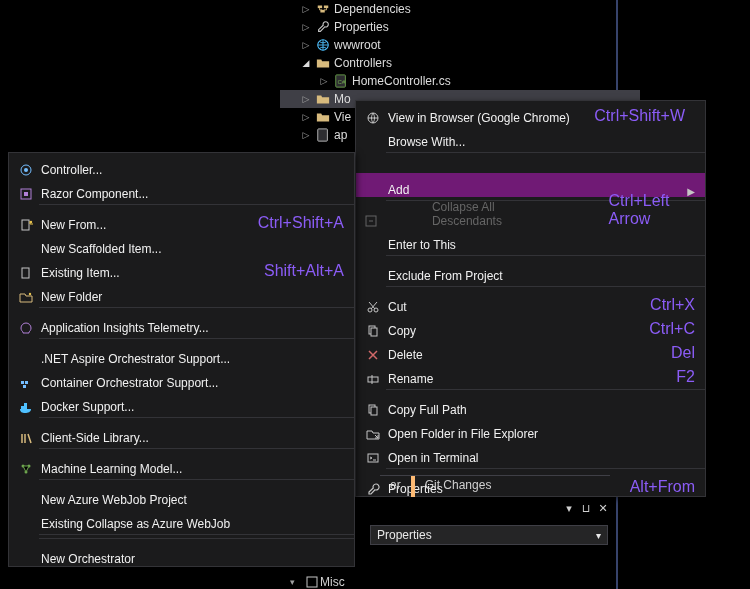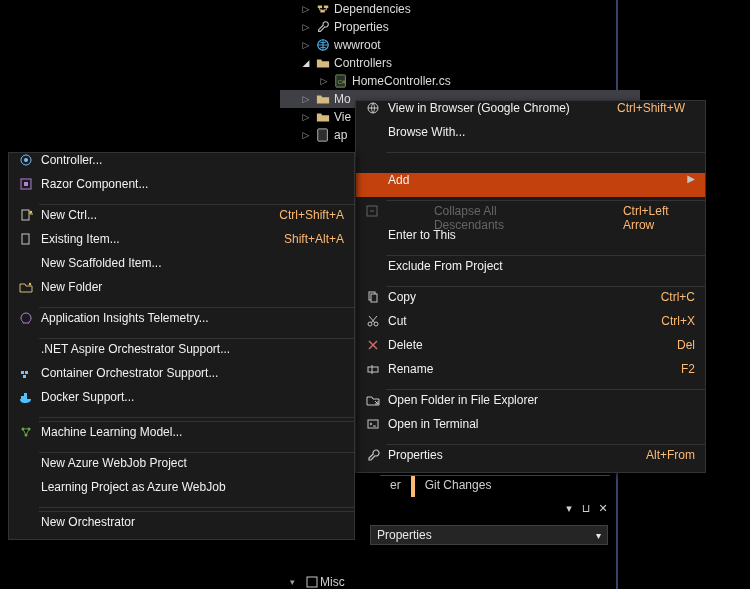--- a/index.html
+++ b/index.html
@@ -10,26 +10,26 @@
   .tree-row.selected { background: #3f3f46; }
   .tw { width: 16px; display: inline-flex; justify-content: center; }
   .chev { font-size: 9px; color: #a0a0a0; }
   .chev.open { color: #dcdcdc; }
   .ico { width: 18px; display: inline-flex; justify-content: center; align-items: center; }
   .lbl { padding-left: 2px; }
   
   .ind1 { padding-left: 18px; } .ind2 { padding-left: 36px; }
   
   .menu { position: absolute; background: #1b1b1c; border: 1px solid #333337; box-shadow: 2px 2px 6px rgba(0,0,0,0.6); }
-  .menu-row { display: flex; align-items: flex-start; height: 24px; padding: 0 10px 0 6px; color: #f1f1f1; }
-  .menu-row.highlight { background: #c2410c; margin-top: 20px; }
+  .menu-row { display: flex; align-items: flex-end; height: 24px; padding: 0 10px 0 6px; color: #f1f1f1; }
+  .menu-row.highlight { background: #701a75; margin-top: 20px; }
   .menu-row.disabled { color: #656565; gap: 48px; }
   .micon { width: 22px; display: inline-flex; justify-content: center; align-items: center; color: #c5c5c5; }
   .mlabel { flex: 1 1 auto; padding-left: 4px; }
-  .mkey { color: #fdba74; padding-left: 18px; font-size: 12px; }
+  .mkey { color: #8b5cf6; padding-left: 18px; font-size: 16px; }
   .marrow { width: 10px; text-align: right; color: #c5c5c5; font-size: 10px; }
   .sep { height: 1px; background: #333337; margin: 3px 0 3px 30px; }
   
   #ctx-main { left: 355px; top: 100px; width: 351px; }
   
   #ctx-sub  { left: 8px;  top: 152px; width: 347px; }
   
   .tabstrip { position: absolute; left: 380px; top: 475px; height: 22px; display: flex; border-top: 1px solid #3f3f46; width: 230px; }
   .tabstrip .tab { padding: 2px 10px; color: #d0d0d0; font-size: 12px; }
   .tabstrip .tab.sep-left { border-left: 4px solid #fdba74; }
@@ -166,58 +166,67 @@
   </div>
   <div class="sep"></div>
   <div class="menu-row">
     <span class="micon"></span>
     <span class="mlabel">Exclude From Project</span>
   </div>
   <div class="sep"></div>
   <div class="menu-row">
     <span class="micon">
         <svg width="14" height="14">
-          <rect x="3" y="2" width="6" height="8" fill="none" stroke="#c5c5c5"></rect>
-          <rect x="5" y="4" width="6" height="8" fill="#1b1b1c" stroke="#c5c5c5"></rect>
-        </svg>
-      </span>
-    <span class="mlabel">Copy</span>
-    <span class="mkey">Ctrl+C</span>
-  </div>
-  <div class="menu-row">
-    <span class="micon">
-        <svg width="14" height="14">
           <circle cx="4" cy="10" r="2" fill="none" stroke="#c5c5c5"></circle>
           <circle cx="10" cy="10" r="2" fill="none" stroke="#c5c5c5"></circle>
           <path d="M5 9L11 2M9 9L3 2" stroke="#c5c5c5"></path>
         </svg>
       </span>
     <span class="mlabel">Cut</span>
     <span class="mkey">Ctrl+X</span>
   </div>
   <div class="menu-row">
     <span class="micon">
         <svg width="14" height="14">
+          <rect x="3" y="2" width="6" height="8" fill="none" stroke="#c5c5c5"></rect>
+          <rect x="5" y="4" width="6" height="8" fill="#1b1b1c" stroke="#c5c5c5"></rect>
+        </svg>
+      </span>
+    <span class="mlabel">Copy</span>
+    <span class="mkey">Ctrl+C</span>
+  </div>
+  <div class="menu-row">
+    <span class="micon">
+        <svg width="14" height="14">
           <path d="M3 3l8 8M11 3l-8 8" stroke="#d16969" stroke-width="1.5"></path>
         </svg>
       </span>
     <span class="mlabel">Delete</span>
     <span class="mkey">Del</span>
   </div>
   <div class="menu-row">
     <span class="micon">
         <svg width="14" height="14">
           <rect x="2" y="5" width="10" height="5" fill="none" stroke="#c5c5c5"></rect>
           <path d="M6 3v9" stroke="#c5c5c5"></path>
         </svg>
       </span>
     <span class="mlabel">Rename</span>
     <span class="mkey">F2</span>
   </div>
   <div class="sep"></div>
+  <div class="menu-row">
+    <span class="micon">
+        <svg width="14" height="14">
+          <rect x="3" y="2" width="6" height="8" fill="none" stroke="#c5c5c5"></rect>
+          <rect x="5" y="4" width="6" height="8" fill="#1b1b1c" stroke="#c5c5c5"></rect>
+        </svg>
+      </span>
+    <span class="mlabel">Copy Full Path</span>
+  </div>
   <div class="menu-row">
     <span class="micon">
         <svg width="14" height="14">
           <path d="M1 4h5l1 2h6v6H1z" fill="none" stroke="#c5c5c5"></path>
           <path d="M9 8l3 3M12 8v3h-3" stroke="#c5c5c5" fill="none"></path>
         </svg>
       </span>
     <span class="mlabel">Open Folder in File Explorer</span>
   </div>
   <div class="menu-row">
@@ -262,35 +271,35 @@
   </div>
   <div class="sep"></div>
   <div class="menu-row">
     <span class="micon">
         <svg width="14" height="14">
           <rect x="3" y="2" width="7" height="10" fill="none" stroke="#c5c5c5"></rect>
           <path d="M11 3v3h3" stroke="#eac54f" fill="none"></path>
           <circle cx="12" cy="4" r="1.2" fill="#eac54f"></circle>
         </svg>
       </span>
-    <span class="mlabel">New Ctrl...</span>
+    <span class="mlabel">New From...</span>
     <span class="mkey">Ctrl+Shift+A</span>
+  </div>
+  <div class="menu-row">
+    <span class="micon"></span>
+    <span class="mlabel">New Scaffolded Item...</span>
   </div>
   <div class="menu-row">
     <span class="micon">
         <svg width="14" height="14">
           <rect x="3" y="2" width="7" height="10" fill="none" stroke="#c5c5c5"></rect>
         </svg>
       </span>
     <span class="mlabel">Existing Item...</span>
     <span class="mkey">Shift+Alt+A</span>
-  </div>
-  <div class="menu-row">
-    <span class="micon"></span>
-    <span class="mlabel">New Scaffolded Item...</span>
   </div>
   <div class="menu-row">
     <span class="micon">
         <svg width="14" height="14">
           <path d="M1 4h5l1 2h6v6H1z" fill="none" stroke="#d7ba7d"></path>
           <circle cx="11" cy="4" r="1.2" fill="#eac54f"></circle>
         </svg>
       </span>
     <span class="mlabel">New Folder</span>
   </div>
@@ -323,40 +332,48 @@
         <svg width="14" height="14">
           <rect x="2" y="6" width="3" height="3" fill="#4fc1ff"></rect>
           <rect x="5" y="6" width="3" height="3" fill="#4fc1ff"></rect>
           <rect x="5" y="3" width="3" height="3" fill="#4fc1ff"></rect>
           <path d="M1 9h11c0 3-3 4-6 4S1 12 1 9z" fill="#4fc1ff"></path>
         </svg>
       </span>
     <span class="mlabel">Docker Support...</span>
   </div>
   <div class="sep"></div>
+  <div class="menu-row">
+    <span class="micon">
+        <svg width="14" height="14">
+          <path d="M3 3v9M6 3v9M9 3l3 9" stroke="#d7ba7d" stroke-width="1.5"></path>
+        </svg>
+      </span>
+    <span class="mlabel">Client-Side Library...</span>
+  </div>
   <div class="sep"></div>
   <div class="menu-row">
     <span class="micon">
         <svg width="14" height="14">
           <circle cx="4" cy="4" r="1.5" fill="#6fa84f"></circle>
           <circle cx="10" cy="4" r="1.5" fill="#6fa84f"></circle>
           <circle cx="7" cy="10" r="1.5" fill="#6fa84f"></circle>
           <path d="M4 4l3 6 3-6M4 4h6" stroke="#6fa84f"></path>
         </svg>
       </span>
     <span class="mlabel">Machine Learning Model...</span>
   </div>
   <div class="sep"></div>
   <div class="menu-row">
     <span class="micon"></span>
     <span class="mlabel">New Azure WebJob Project</span>
   </div>
   <div class="menu-row">
     <span class="micon"></span>
-    <span class="mlabel">Learning Project as Azure WebJob</span>
+    <span class="mlabel">Existing Collapse as Azure WebJob</span>
   </div>
   <div class="sep"></div>
   <div class="sep"></div>
   <div class="menu-row">
     <span class="micon"></span>
     <span class="mlabel">New Orchestrator</span>
   </div>
 
 </div>
 

